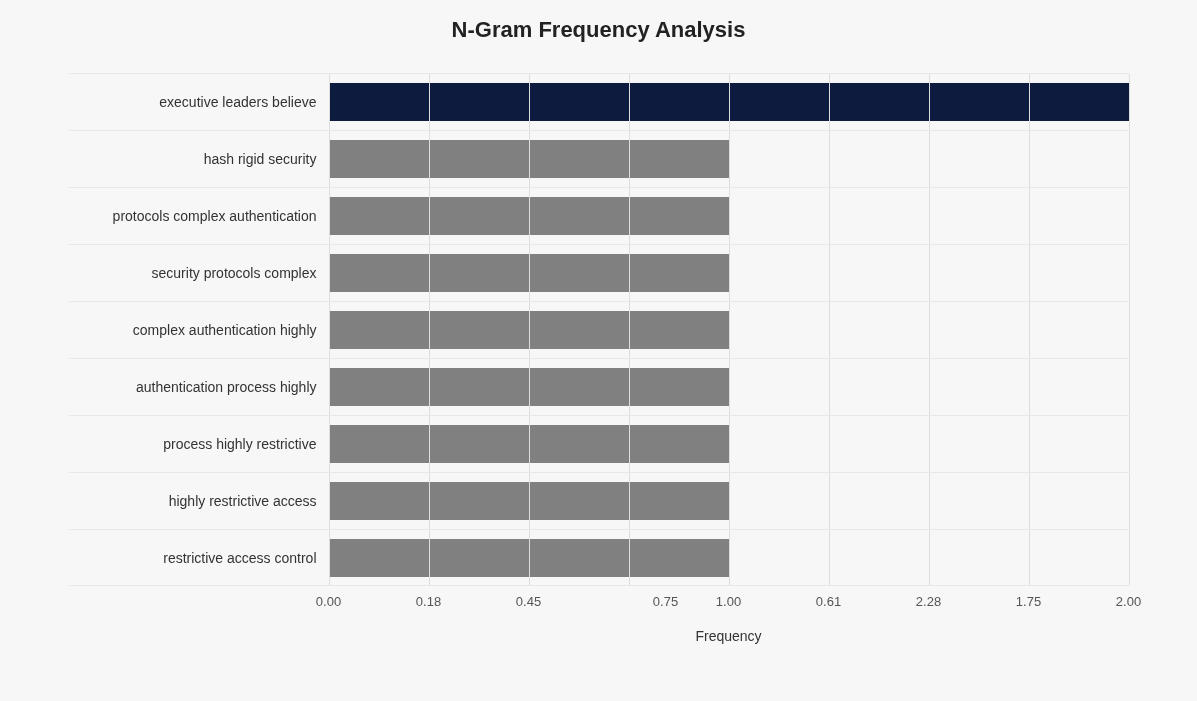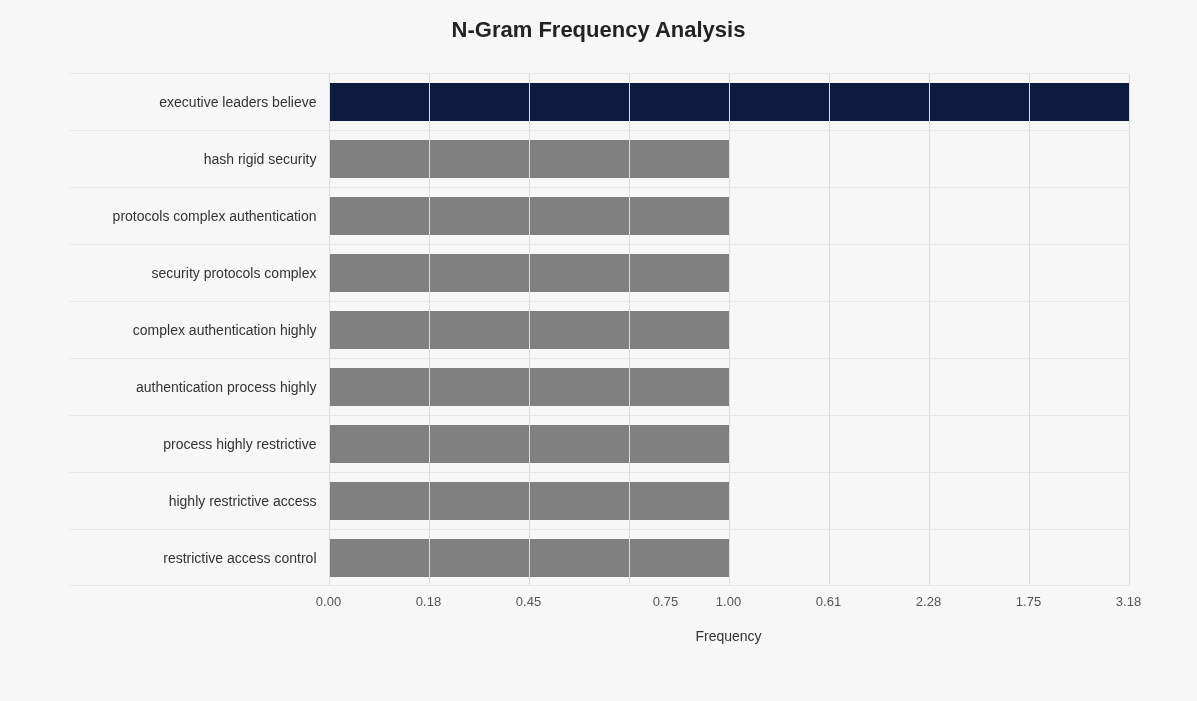--- a/index.html
+++ b/index.html
@@ -271,17 +271,17 @@
   <div class="x-axis" id="x-axis">
     <div class="x-axis-inner" id="x-axis-inner">
         <div class="x-tick" style="left: 0%;">0.00</div>
         <div class="x-tick" style="left: 12.5%;">0.18</div>
         <div class="x-tick" style="left: 25%;">0.45</div>
         <div class="x-tick" style="left: 37.5%; margin-left: 37px;">0.75</div>
         <div class="x-tick" style="left: 50%;">1.00</div>
         <div class="x-tick" style="left: 62.5%;">0.61</div>
         <div class="x-tick" style="left: 75%;">2.28</div>
         <div class="x-tick" style="left: 87.5%;">1.75</div>
-        <div class="x-tick" style="left: 100%;">3.18</div>
+        <div class="x-tick" style="left: 100%;">2.00</div>
       </div>
   </div>
   <div class="x-label">Frequency</div>
 </div>
 
 </body></html>

